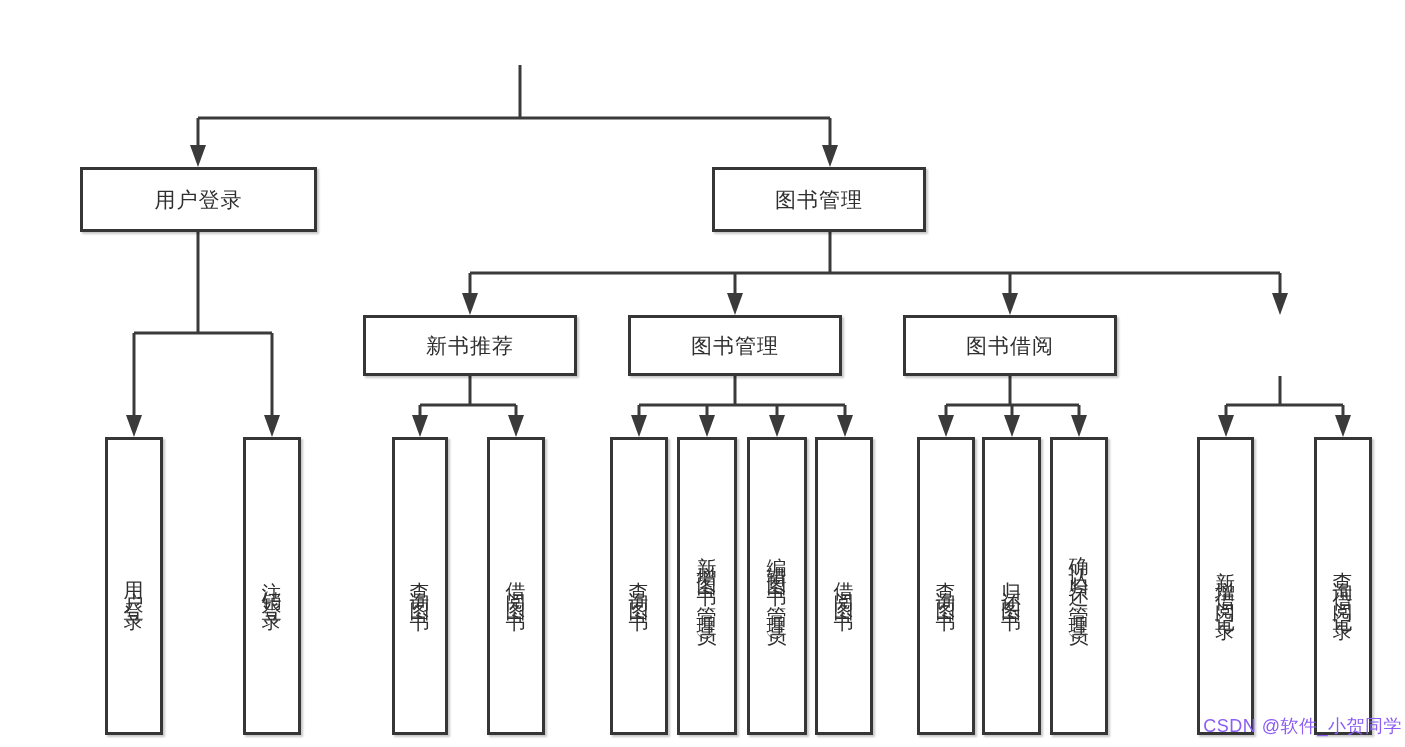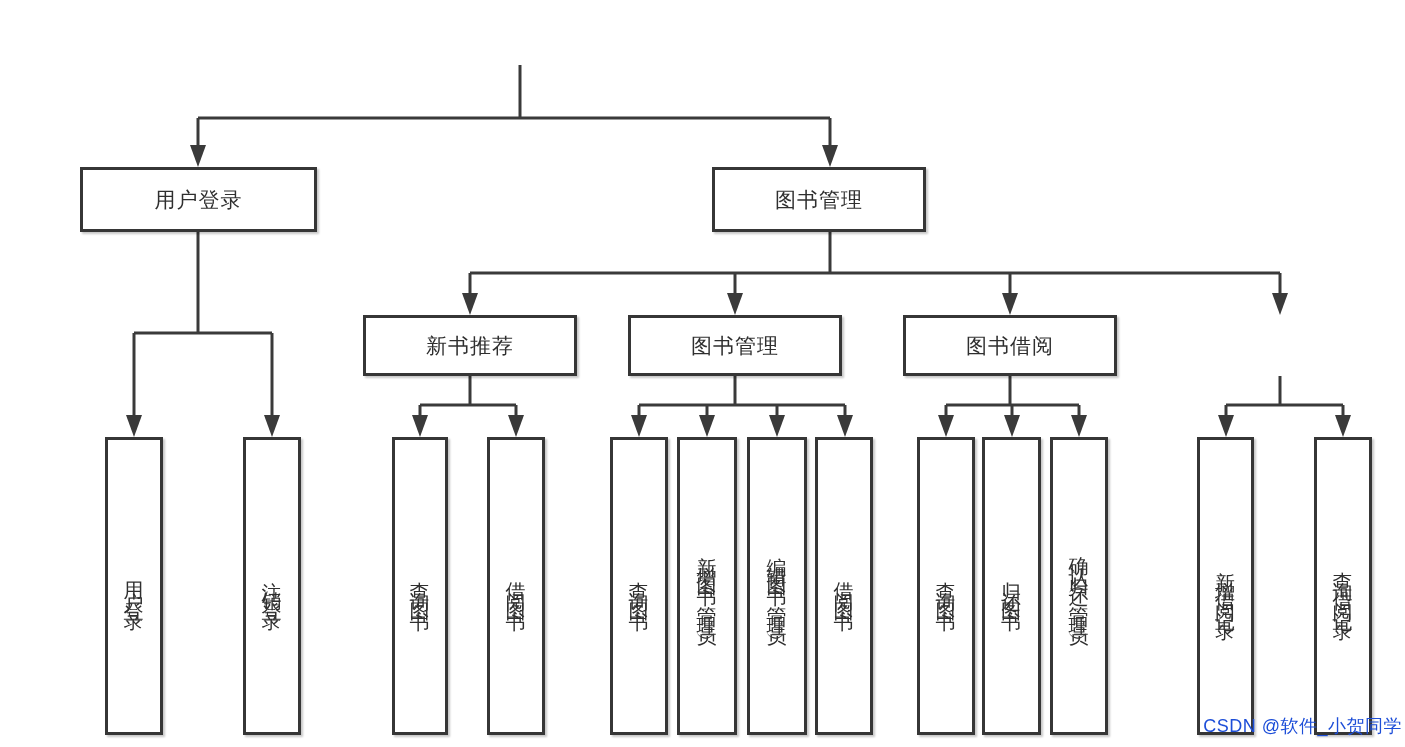--- a/index.html
+++ b/index.html
@@ -29,21 +29,21 @@
     font-size:20px;
     letter-spacing:10px;
     line-height:1;
     white-space:nowrap;
     color:#2f2f2f;
   }
   .watermark{
     position:absolute;
     right:3px;top:714px;
     font-size:18px;
-    color:#1d4ed8;
+    color:#8b5cf6;
     letter-spacing:0.5px;
     white-space:nowrap;
   }
 </style>
 </head>
 <body>
 
 <div class="canvas">
 
   <svg class="wires" viewBox="0 0 1405 747">

